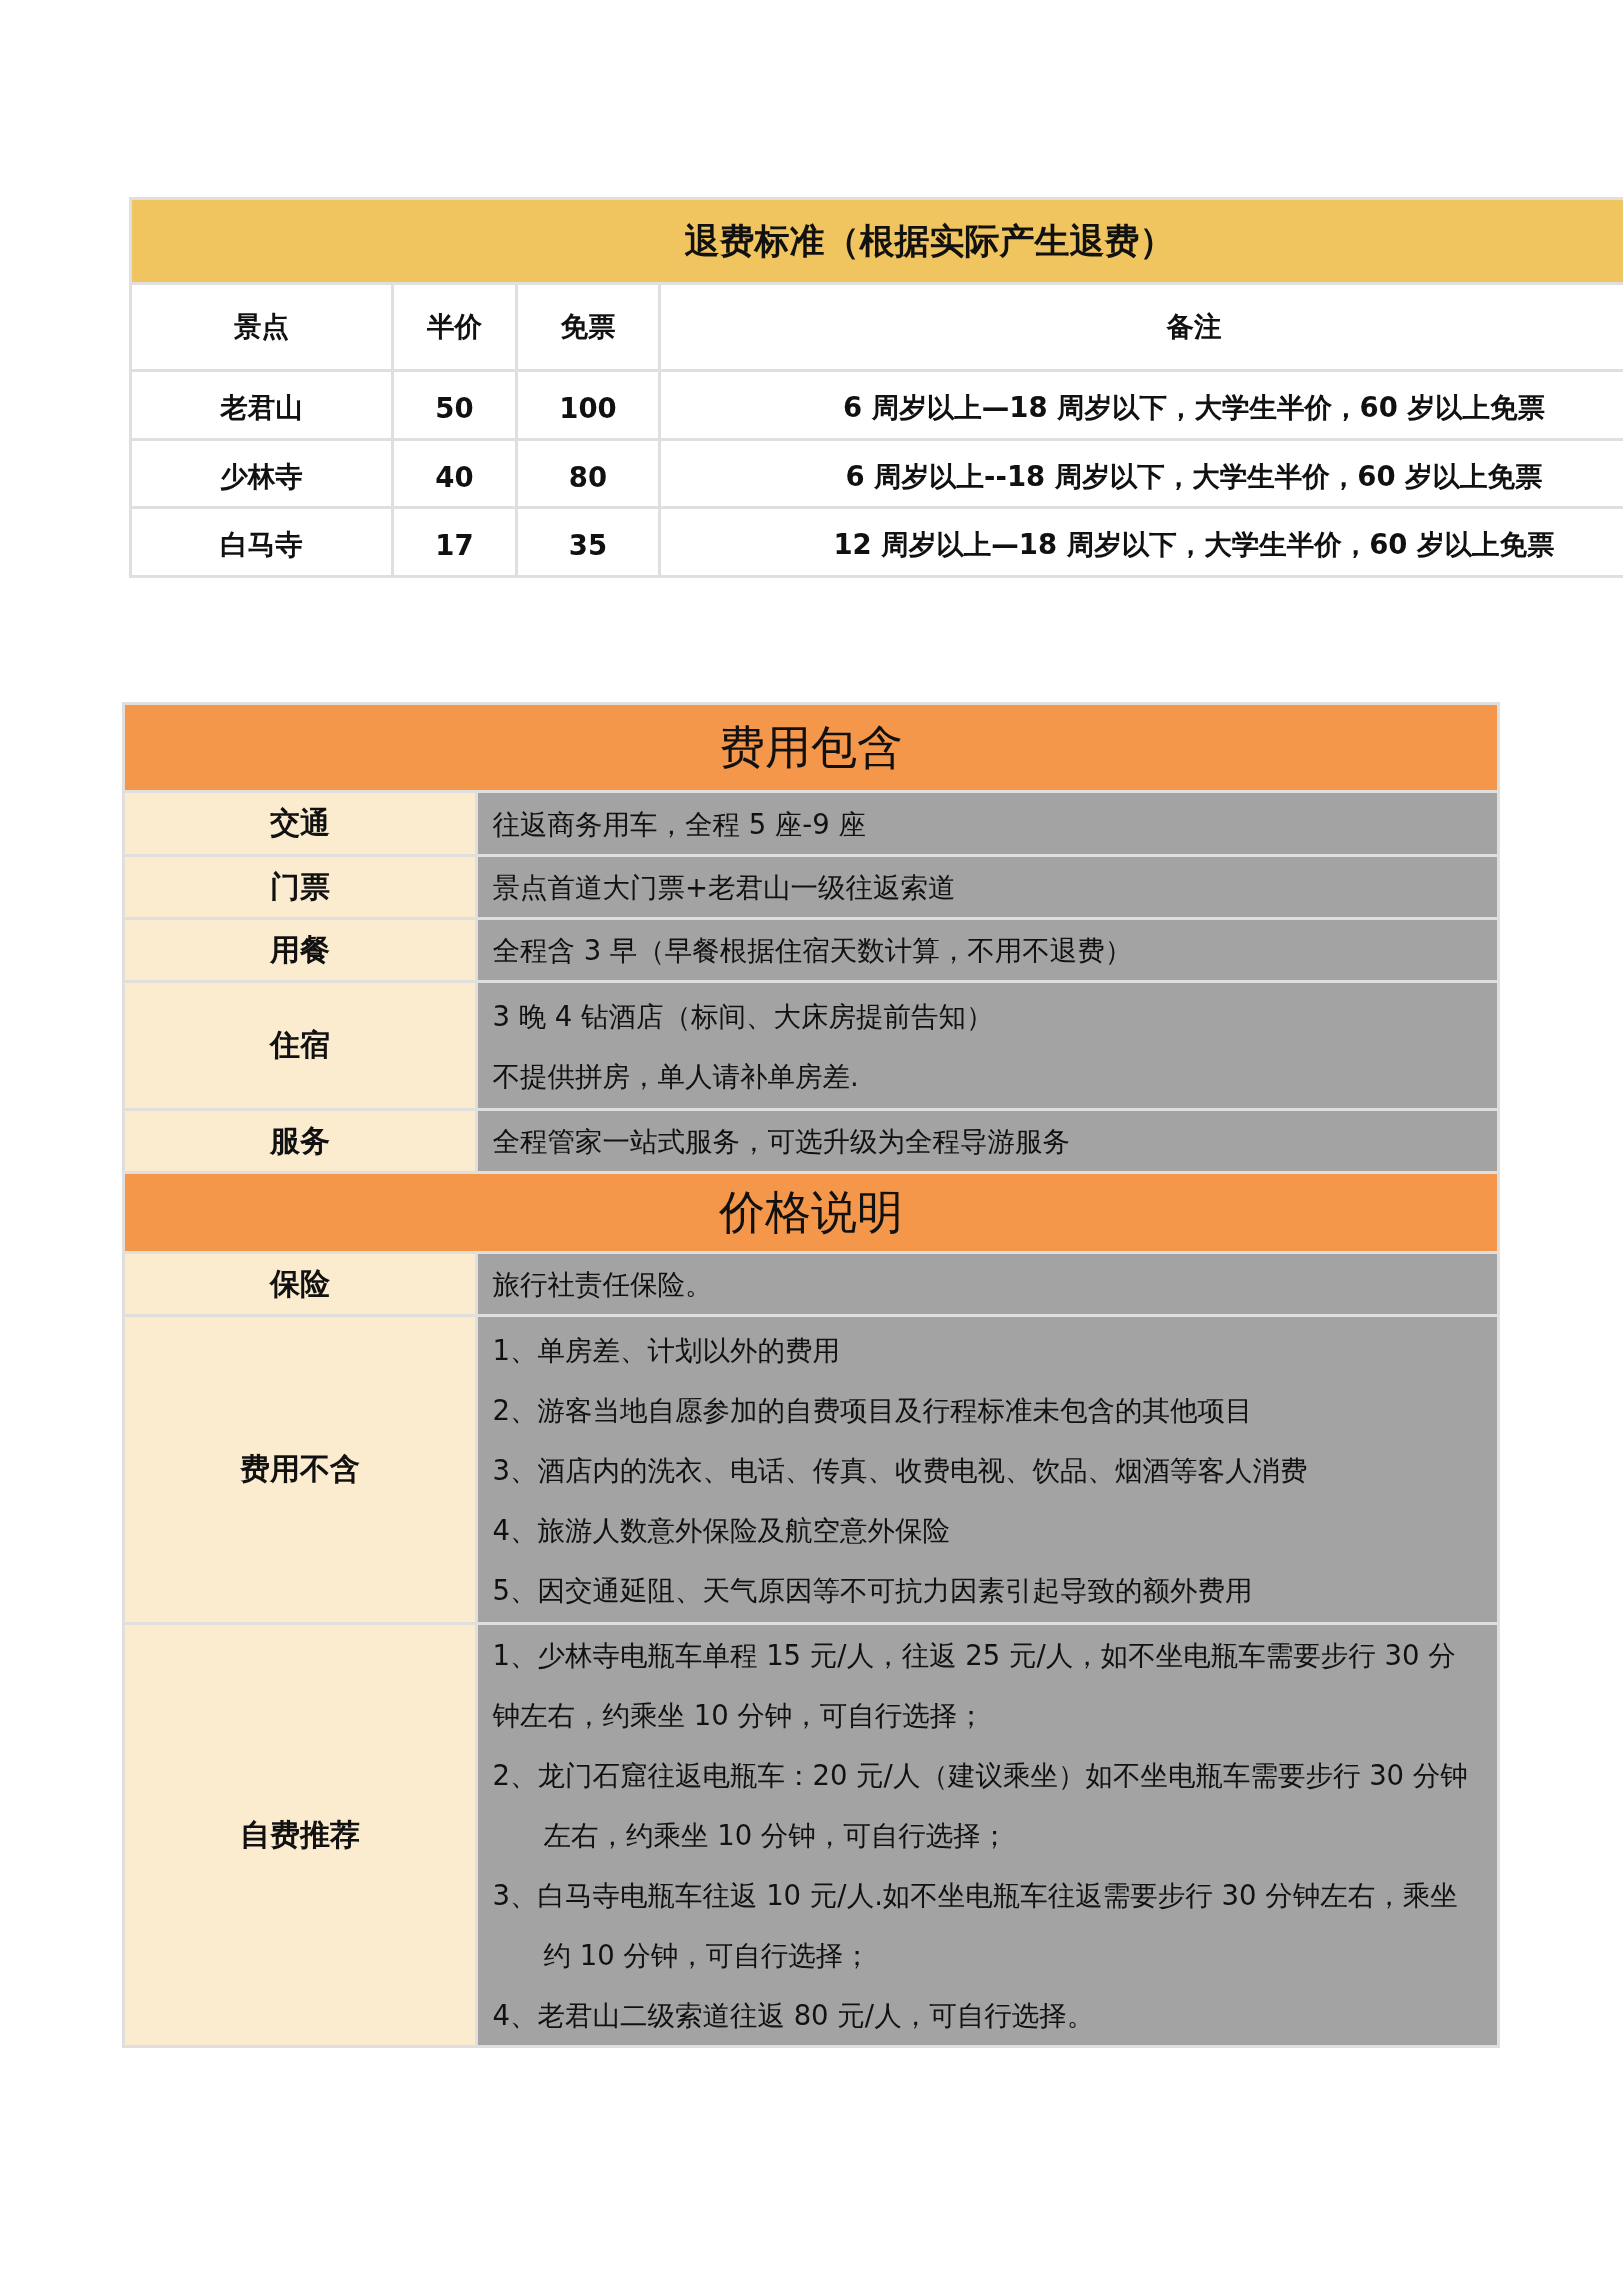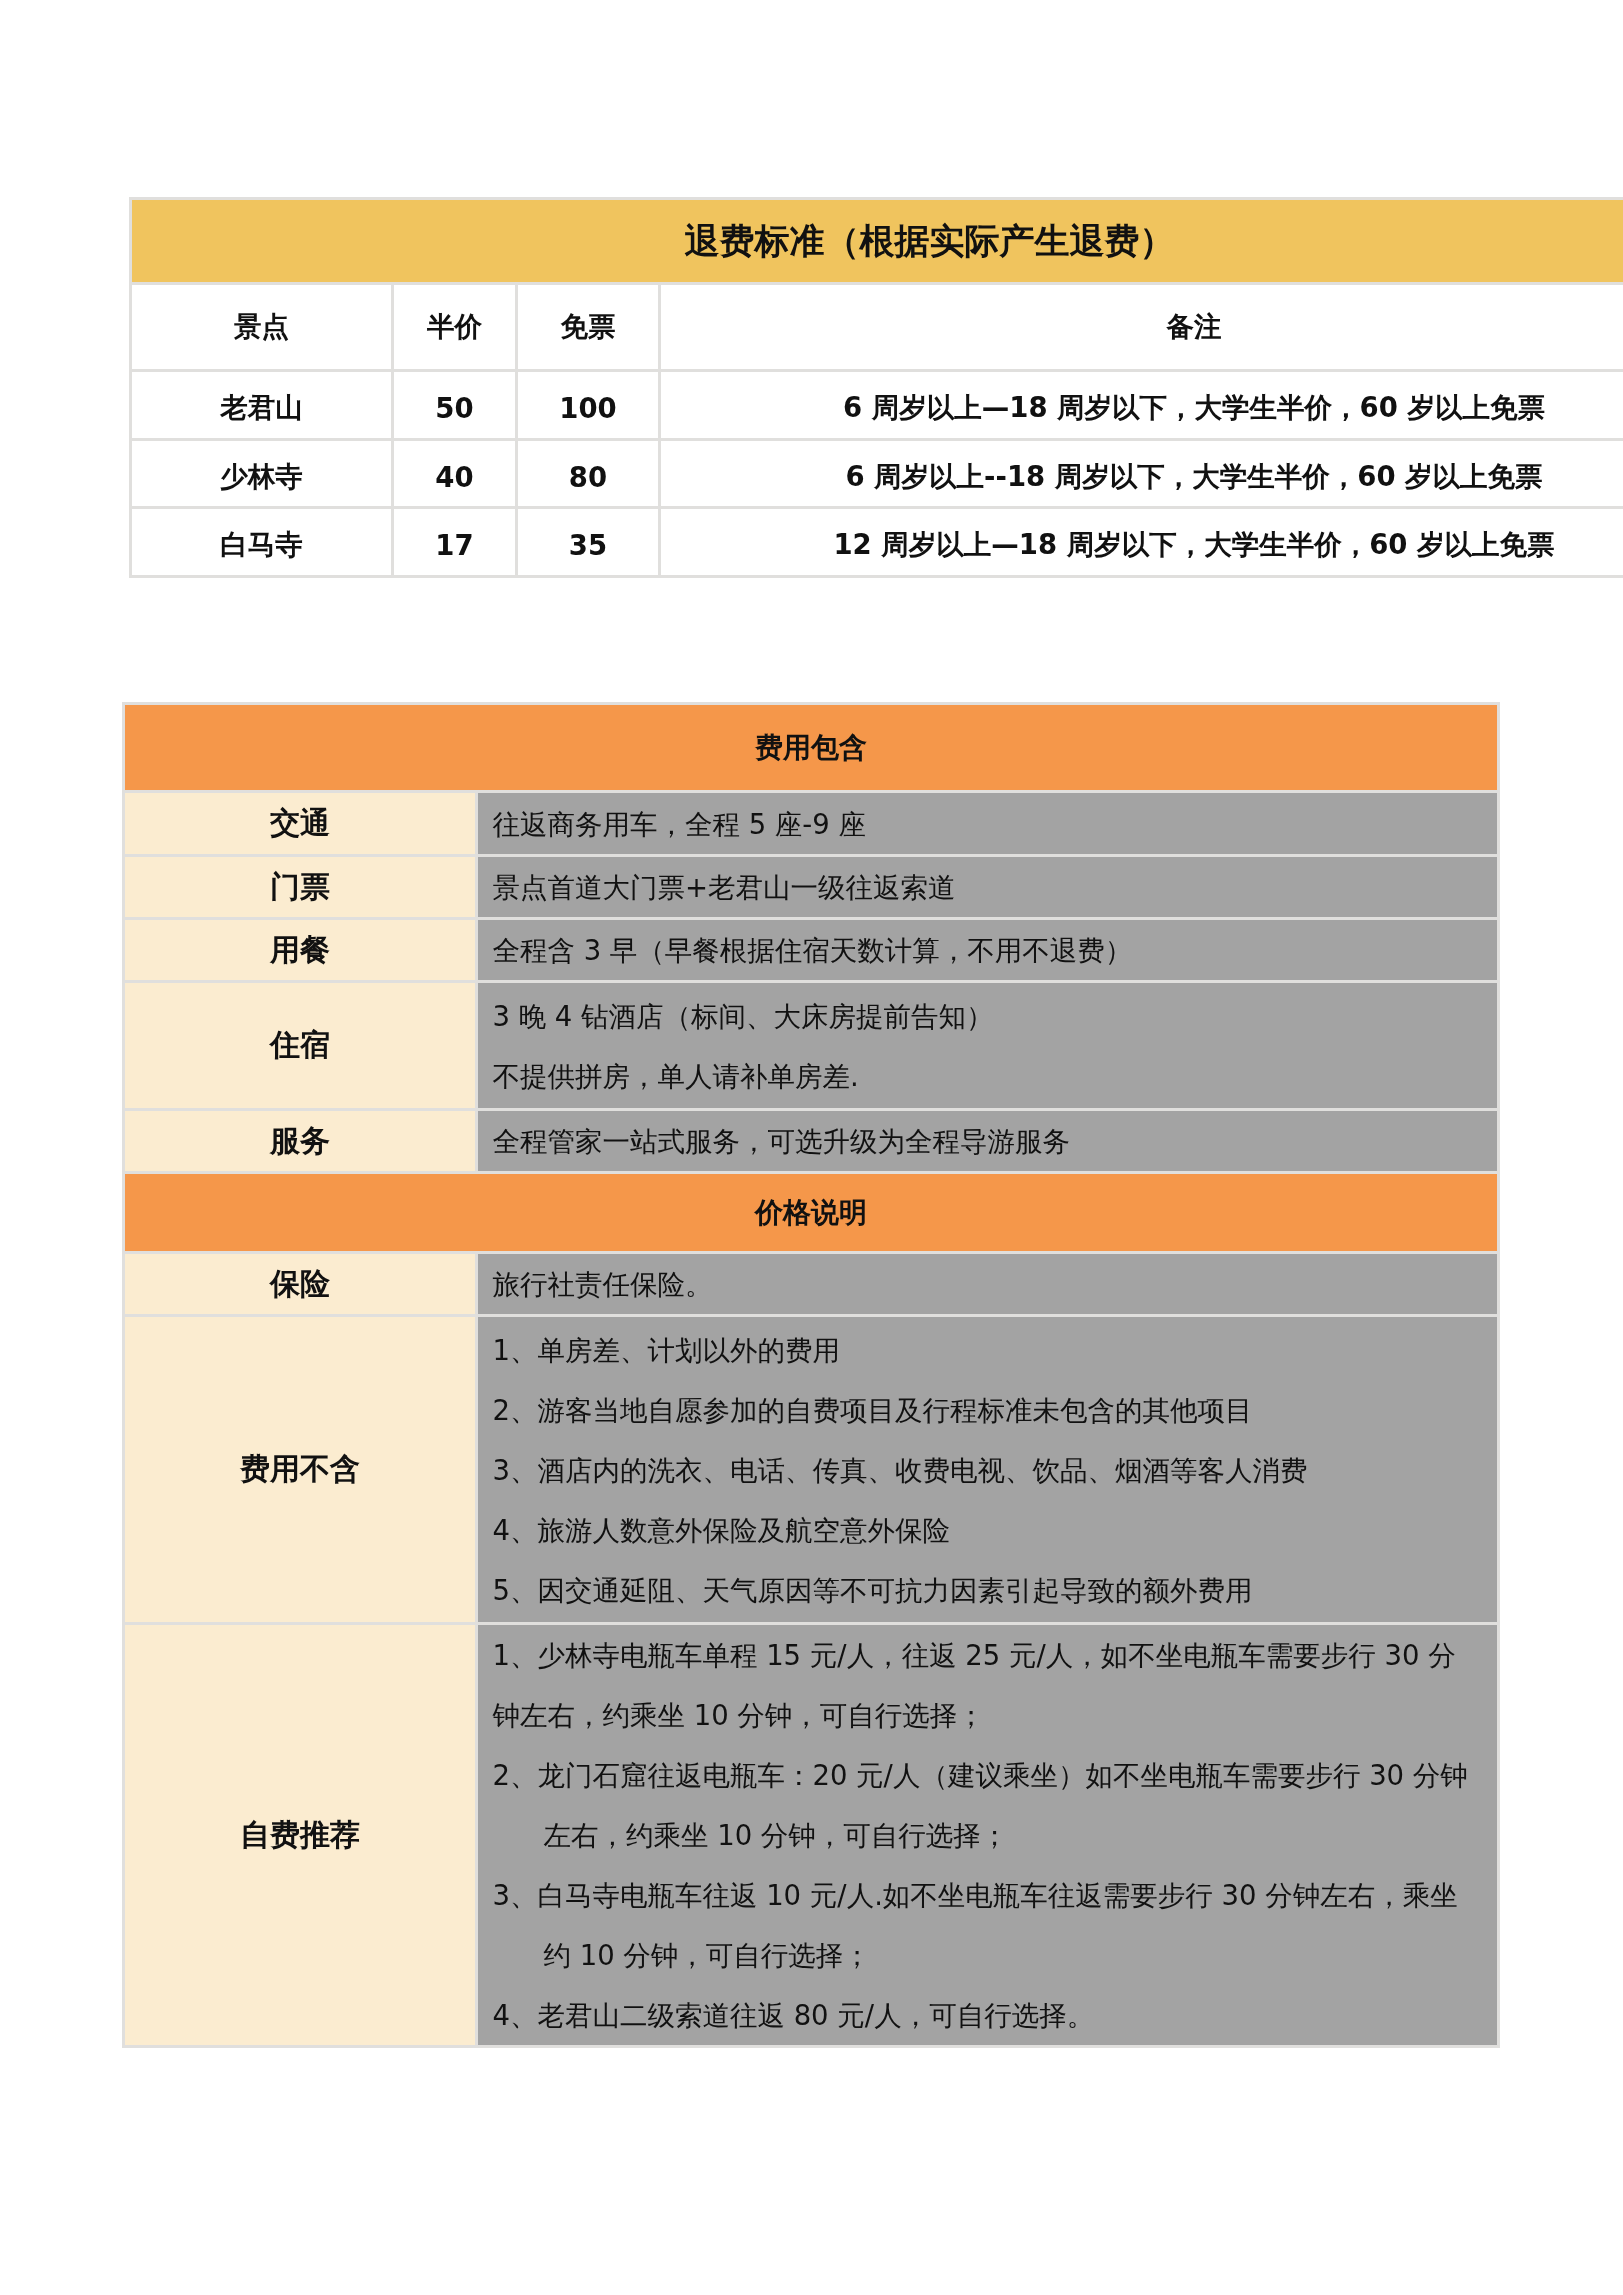--- a/index.html
+++ b/index.html
@@ -8,21 +8,21 @@
     font-family: "DejaVu Sans", "Liberation Sans", sans-serif; color: #111;
   }
   .tbl { position: absolute; border-collapse: collapse; table-layout: fixed; }
   .tbl td { border: 3.3px solid #e0dfdd; padding: 0; }
   #refund { left: 129px; top: 197px; width: 1601px; }
   #refund .title { background: #f0c45e; height: 82px; text-align: center; font-size: 35px; font-weight: bold; }
   #refund .head td { height: 84px; text-align: center; font-size: 27.5px; font-weight: bold; background: #fff; }
   #refund .row td { height: 59px; text-align: center; font-size: 27.5px; font-weight: bold; background: #fff; padding-top: 6.5px; }
 
   #fees { left: 122px; top: 702px; width: 1378px; }
-  #fees .band { background: #f5974a; text-align: center; font-weight: bold; font-size: 28px; }
+  #fees .band { background: #f5974a; text-align: center; font-weight: normal; font-size: 46px; }
   #fees .lbl { background: #fbecd0; text-align: center; font-weight: bold; font-size: 30px; width: 347px; }
   #fees .val { background: #a3a3a3; font-size: 27.5px; padding-left: 14.4px; vertical-align: middle; }
   #fees .val div { line-height: 60px; }
   #fees .val .indent { padding-left: 51px; }
 </style>
 </head>
 <body>
 
 <table class="tbl" id="refund">
   <colgroup>

